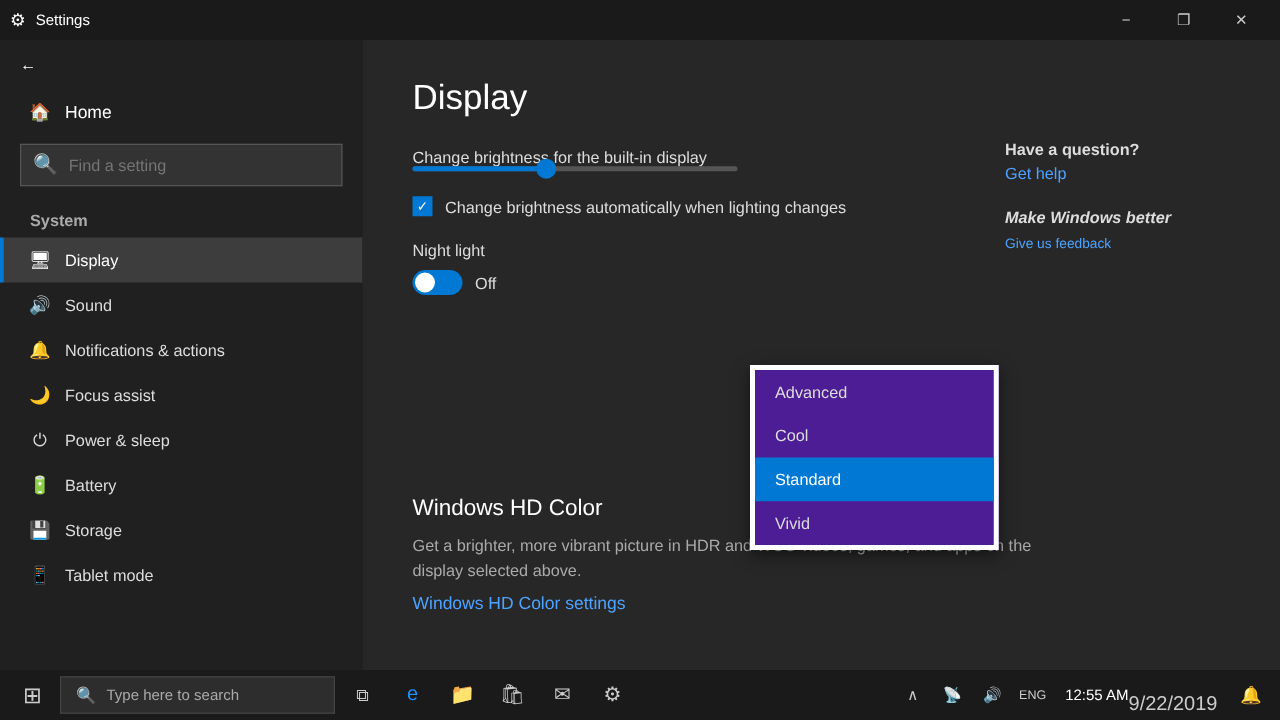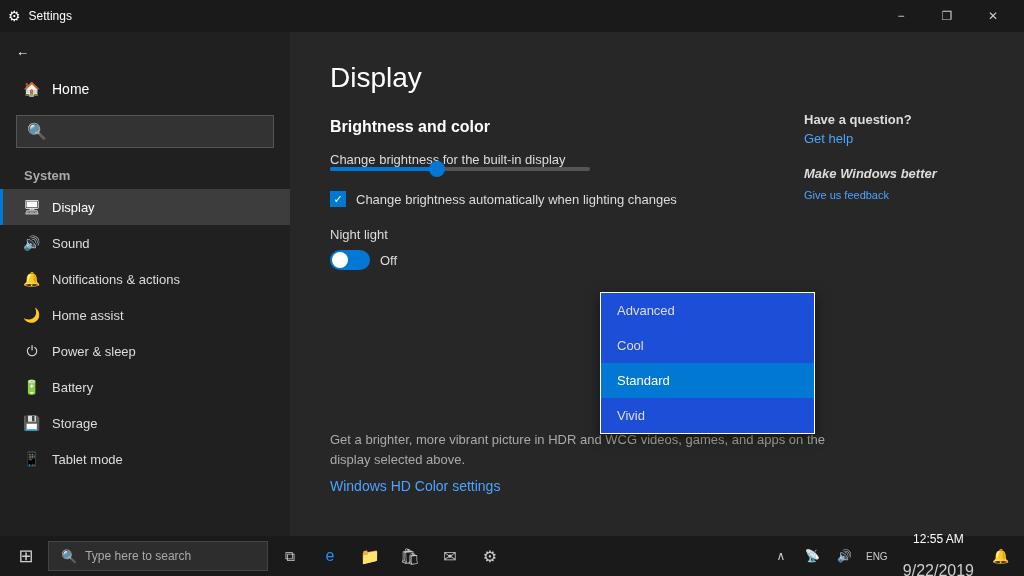--- a/index.html
+++ b/index.html
@@ -239,23 +239,23 @@
     .toggle-off-label {
       font-size: 13px;
       color: #ddd;
     }
 
     
     .dropdown-overlay {
       position: absolute;
       top: 260px;
       left: 310px;
-      width: 215px;
-      background: #1d4ed8;
-      border: 1px solid #ffffff;
+      width: 199px;
+      background: #4c1d95;
+      border: 4px solid #ffffff;
       z-index: 100;
       box-shadow: 0 4px 12px rgba(0,0,0,0.5);
     }
     .dropdown-item {
       padding: 10px 16px;
       font-size: 13px;
       color: #ddd;
       cursor: pointer;
     }
     .dropdown-item.selected {
@@ -362,21 +362,21 @@
       height: 40px;
       display: flex;
       align-items: center;
       justify-content: center;
       font-size: 12px;
       color: #ccc;
       cursor: pointer;
     }
     .taskbar-clock {
       display: flex;
-      flex-direction: column;
+      flex-direction: row;
       align-items: center;
       justify-content: center;
       cursor: pointer;
       padding: 0 8px;
       height: 40px;
     }
     .clock-time {
       font-size: 12px;
       color: #fff;
     }
@@ -414,38 +414,39 @@
   <div class="sidebar">
     <div class="sidebar-back">
       <span>←</span>
     </div>
     <div class="sidebar-home">
       <span class="sidebar-icon">🏠</span>
       <span>Home</span>
     </div>
     <div class="sidebar-search">
       <span>🔍</span>
+      <input type="text" placeholder="Find a setting" style="">
     </div>
     <div class="sidebar-section-label">System</div>
 
     <div class="sidebar-item active">
       <span class="sidebar-icon">🖥</span>
       <span>Display</span>
     </div>
     <div class="sidebar-item">
       <span class="sidebar-icon">🔊</span>
       <span>Sound</span>
     </div>
     <div class="sidebar-item">
       <span class="sidebar-icon">🔔</span>
       <span>Notifications &amp; actions</span>
     </div>
     <div class="sidebar-item">
       <span class="sidebar-icon">🌙</span>
-      <span>Home assist</span>
+      <span>Focus assist</span>
     </div>
     <div class="sidebar-item">
       <span class="sidebar-icon">⏻</span>
       <span>Power &amp; sleep</span>
     </div>
     <div class="sidebar-item">
       <span class="sidebar-icon">🔋</span>
       <span>Battery</span>
     </div>
     <div class="sidebar-item">
@@ -453,21 +454,20 @@
       <span>Storage</span>
     </div>
     <div class="sidebar-item">
       <span class="sidebar-icon">📱</span>
       <span>Tablet mode</span>
     </div>
   </div>
 
   <div class="content">
     <h1 class="page-title">Display</h1>
-    <div class="section-title">Brightness and color</div>
     <div class="brightness-label">Change brightness for the built-in display</div>
     <div class="slider-container">
       <div class="slider-track">
         <div class="slider-fill"></div>
         <div class="slider-thumb"></div>
       </div>
     </div>
     <div class="checkbox-row">
       <div class="checkbox">✓</div>
       <span class="checkbox-label">Change brightness automatically when lighting changes</span>
@@ -483,20 +483,21 @@
     </div>
 
     <div class="dropdown-overlay">
       <div class="dropdown-item">Advanced</div>
       <div class="dropdown-item">Cool</div>
       <div class="dropdown-item selected">Standard</div>
       <div class="dropdown-item">Vivid</div>
     </div>
 
     <div class="windows-hd-section">
+      <div class="hd-color-title">Windows HD Color</div>
       <div class="hd-color-desc">Get a brighter, more vibrant picture in HDR and WCG videos, games, and apps on the display selected above.</div>
       <a class="hd-color-link">Windows HD Color settings</a>
     </div>
 
     <div class="help-panel">
       <div class="help-question">Have a question?</div>
       <a class="help-link">Get help</a>
       <div class="make-better">Make Windows better</div>
       <span class="feedback-link">Give us feedback</span>
     </div>

